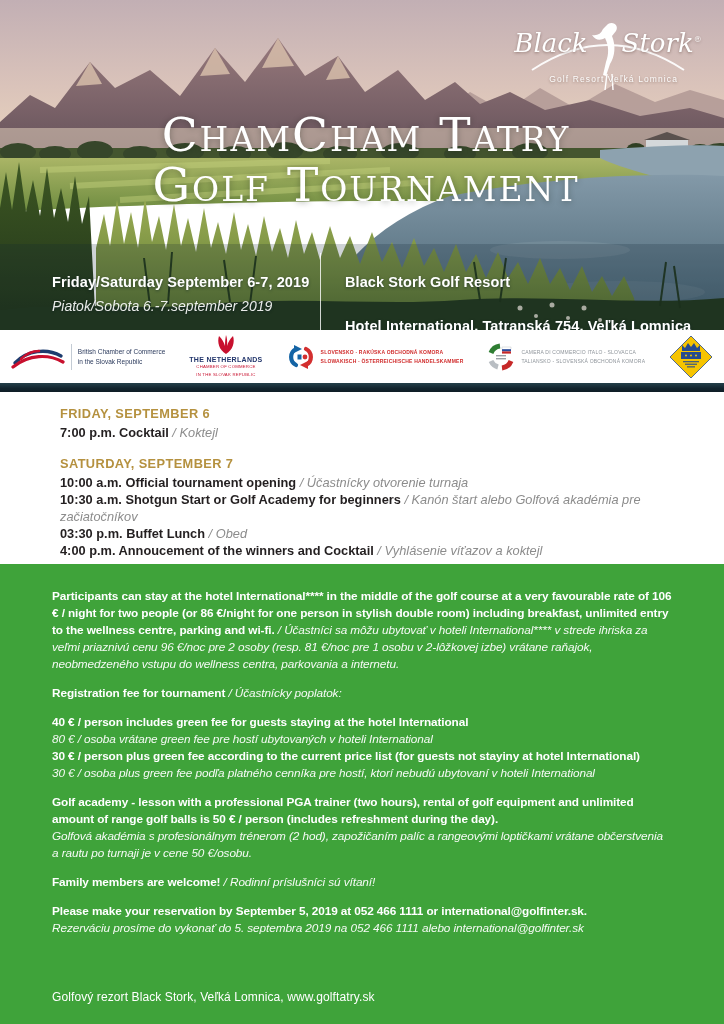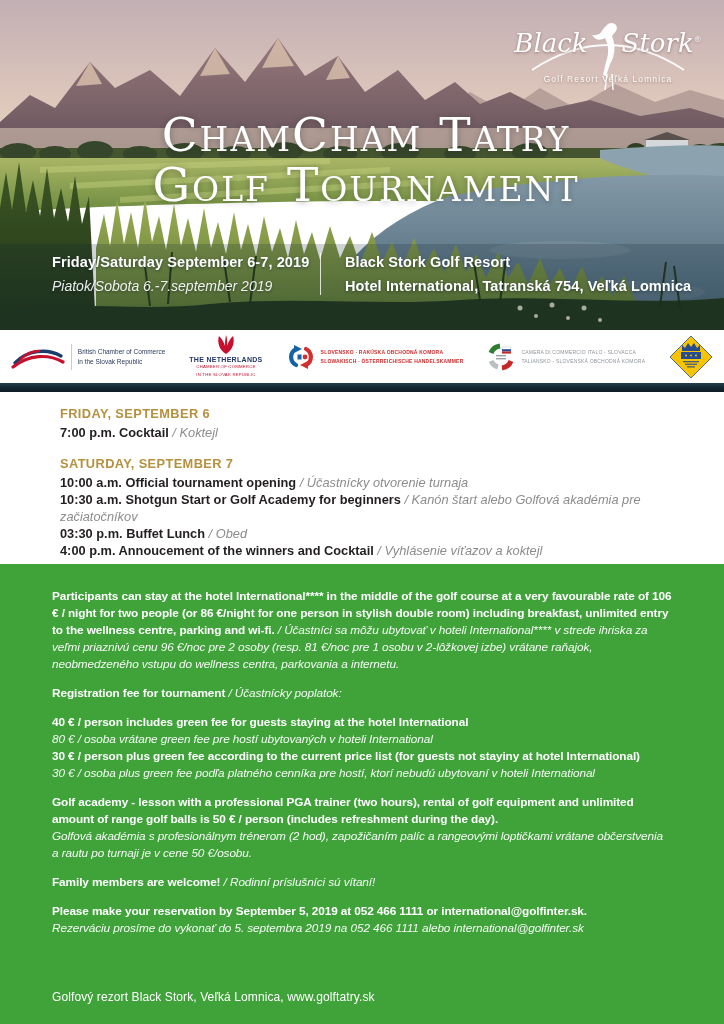--- a/index.html
+++ b/index.html
@@ -18,38 +18,38 @@
     color:#fff; text-align:center; text-shadow:0 1px 3px rgba(70,45,35,.45);
   }
   .stork-brand svg { position:absolute; top:0; left:0; }
   .brand-words {
     position:absolute; top:12px; left:0; right:0;
     display:flex; justify-content:center; gap:34px;
     font-family:"DejaVu Serif", serif; font-style:italic; font-size:26px; line-height:1;
   }
   .brand-reg { font-size:8px; font-style:normal; vertical-align:super; }
   .brand-sub {
-    position:absolute; top:56px; left:0; right:0;
-    font-size:8.5px; letter-spacing:1.1px; opacity:.95;
+    position:absolute; top:56px; left:0; right:16px;
+    font-size:8.5px; letter-spacing:1.1px; opacity:.95;text-align:right;
   }
 
   .hero-title {
     position:absolute; top:110px; left:8px; right:0; text-align:center;
     color:#ffffff; font-family:"DejaVu Serif", serif; font-variant:small-caps;
     font-weight:normal; letter-spacing:2px; line-height:1.06; font-size:47px;
     text-shadow:0 1px 6px rgba(20,30,20,.35);
   }
 
   .hero-dates {
     position:absolute; left:52px; right:28px; top:250px;
     display:flex; color:#fff; text-shadow:0 1px 3px rgba(10,25,35,.5);
   }
   .dates-left { flex:0 0 268px; }
   .dates-divider { width:1px; background:rgba(255,255,255,.8); margin:3px 24px 3px 0; }
-  .d-en, .venue-line { font-weight:bold; font-size:14.5px; line-height:24px; letter-spacing:.1px; }
+  .d-en, .venue-line { font-weight:bold; font-size:14.5px; line-height:24px; letter-spacing:.1px;margin-top:20px; }
   .d-sk { font-style:italic; font-size:14px; line-height:24px; opacity:.9; }
 
   
   .logos-band {
     height:53px; background:#fff; flex:none;
     display:flex; align-items:center; justify-content:center; gap:24px; padding:0 26px;
   }
   .partner { display:flex; align-items:center; gap:6px; flex:none; }
   .p-col { flex-direction:column; gap:1px; text-align:center; }
   .vdiv { width:1px; height:26px; background:#c3cbd4; }

